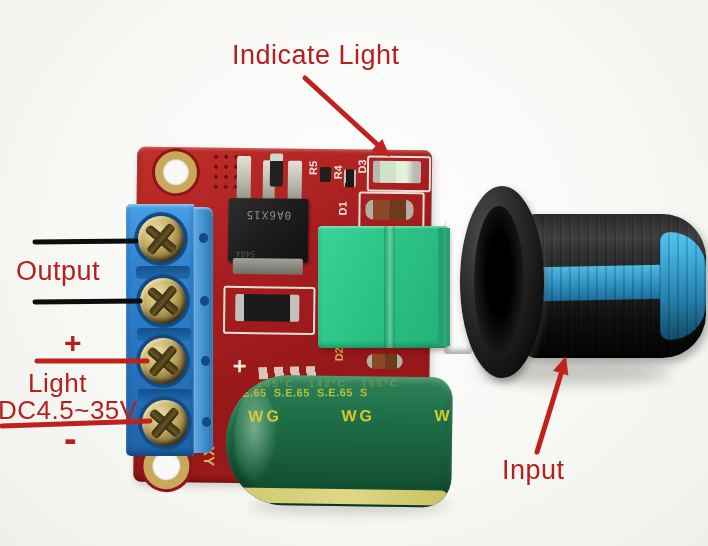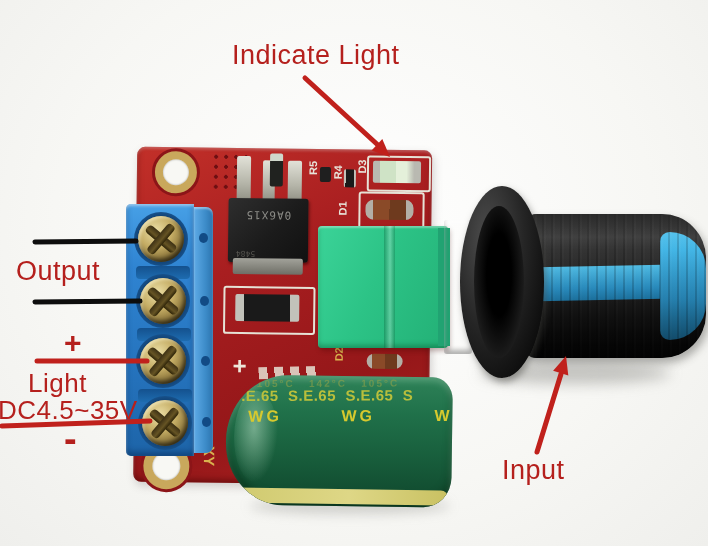--- a/index.html
+++ b/index.html
@@ -106,21 +106,21 @@
   .cap{position:absolute;left:226px;top:376px;width:226px;height:130px;overflow:hidden;
     border-radius:62px 20px 28px 58px / 66px 22px 30px 62px;transform:rotate(0.8deg);
     background:linear-gradient(180deg,#2e8258 0%,#20714a 28%,#185e3c 62%,#0f462c 100%);
     box-shadow:inset 0 4px 6px rgba(220,255,230,.25), inset 0 -6px 8px rgba(0,30,10,.5);}
   .cap-rim{position:absolute;left:3px;right:3px;bottom:2px;height:15px;border-radius:10px;
     background:linear-gradient(90deg,#cfc96e,#ded786 55%,#c9c162);}
   .cap-hl{position:absolute;left:8px;top:16px;width:44px;height:92px;border-radius:50%;
     background:radial-gradient(ellipse at 45% 40%, rgba(200,235,210,.5), rgba(200,235,210,0) 70%);}
   .cap-row{position:absolute;white-space:pre;transform:rotate(-1deg);font-weight:bold;}
   .cap-temp{left:30px;top:2px;font-size:10px;color:#8fa24a;opacity:.6;letter-spacing:2px;}
-  .cap-brand{left:4px;top:11px;font-size:15px;color:#b9bf3c;letter-spacing:.5px;text-align:center;}
+  .cap-brand{left:4px;top:11px;font-size:11px;color:#b9bf3c;letter-spacing:.5px;text-align:center;}
   .cap-series{left:22px;top:31px;font-size:16px;color:#d6c92e;letter-spacing:3px;}
 </style>
 </head>
 <body>
 
 <div class="stage">
 
   <div class="board">
     <div class="hole tl abs"></div>
     <div class="vias abs"></div>

